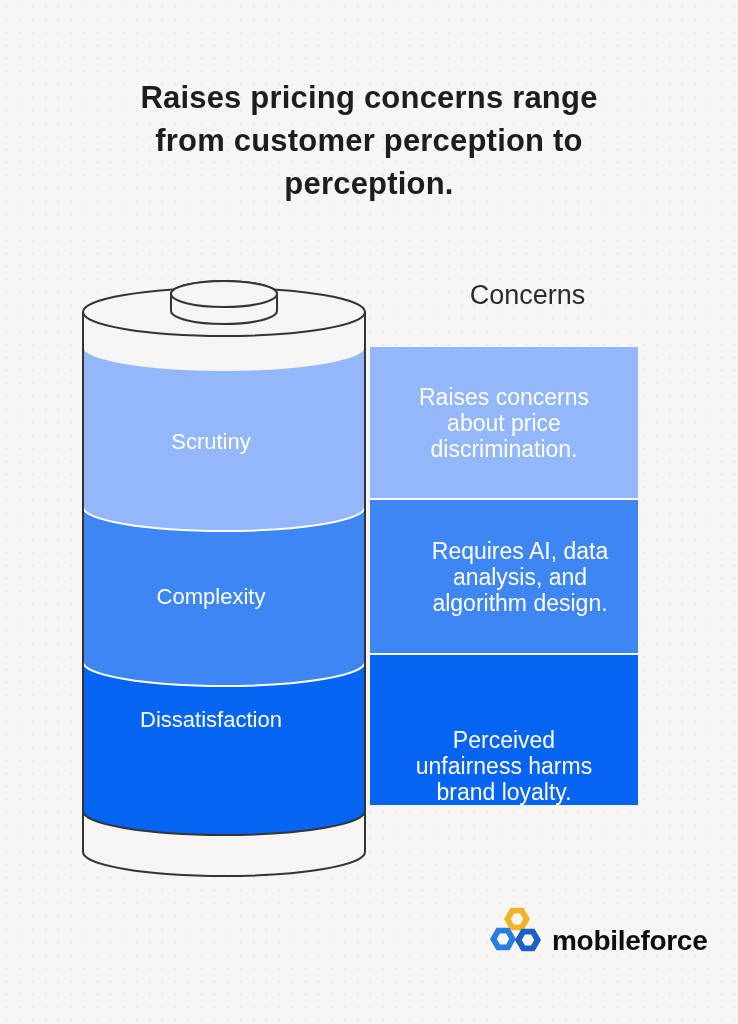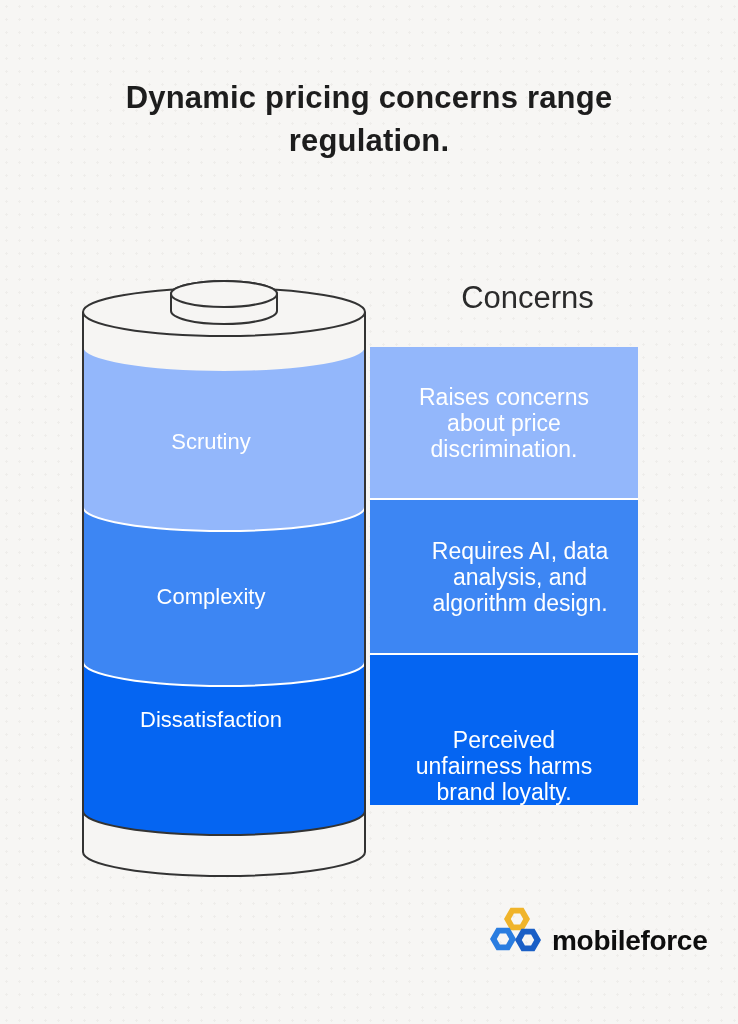--- a/index.html
+++ b/index.html
@@ -12,21 +12,21 @@
     font-family:"Liberation Sans", sans-serif;
     overflow:hidden;
   }
   .title {
     position:absolute; top:76px; left:0; width:738px;
     text-align:center; font-weight:800; font-size:31px; line-height:43px;
     color:#1d1d1d; letter-spacing:0.2px;
   }
   .concerns-header {
     position:absolute; top:280px; left:370px; width:315px;
-    text-align:center; font-size:31px; font-weight:400; color:#2b2b2b;
+    text-align:center; font-size:27px; font-weight:400; color:#2b2b2b;
   }
   .battery-svg { position:absolute; left:74px; top:278px; }
   .battery-label {
     position:absolute; left:84px; width:254px; text-align:center;
     color:#ffffff; font-size:22px; font-weight:400; line-height:28px;
   }
   .battery-label.l1 { top:428px; }
   .battery-label.l2 { top:583px; }
   .battery-label.l3 { top:706px; }
   .boxes {
@@ -48,22 +48,23 @@
   .logo-text {
     font-size:28px; font-weight:700; color:#0e0e0e; letter-spacing:-0.3px;
   }
 </style>
 </head>
 <body>
 
 <div class="page">
 
   <div class="title">
-    <div>Dynamic pricing concerns range</div>
-    <div>regulation.</div>
+    <div>Raises pricing concerns range</div>
+    <div>from customer perception to</div>
+    <div>perception.</div>
   </div>
 
   <div class="concerns-header">Concerns</div>
 
   <svg class="battery-svg" width="300" height="620" viewBox="0 0 300 620">
 
     <path d="M9,34 L9,574 A141,24 0 0 0 291,574 L291,34 A141,24 0 0 0 9,34 Z" fill="#f6f5f3"></path>
 
     <path d="M9,69 A141,24 0 0 0 291,69 L291,229 A141,24 0 0 1 9,229 Z" fill="#93b7fb"></path>
     <path d="M9,229 A141,24 0 0 0 291,229 L291,384 A141,24 0 0 1 9,384 Z" fill="#3d86f3"></path>

